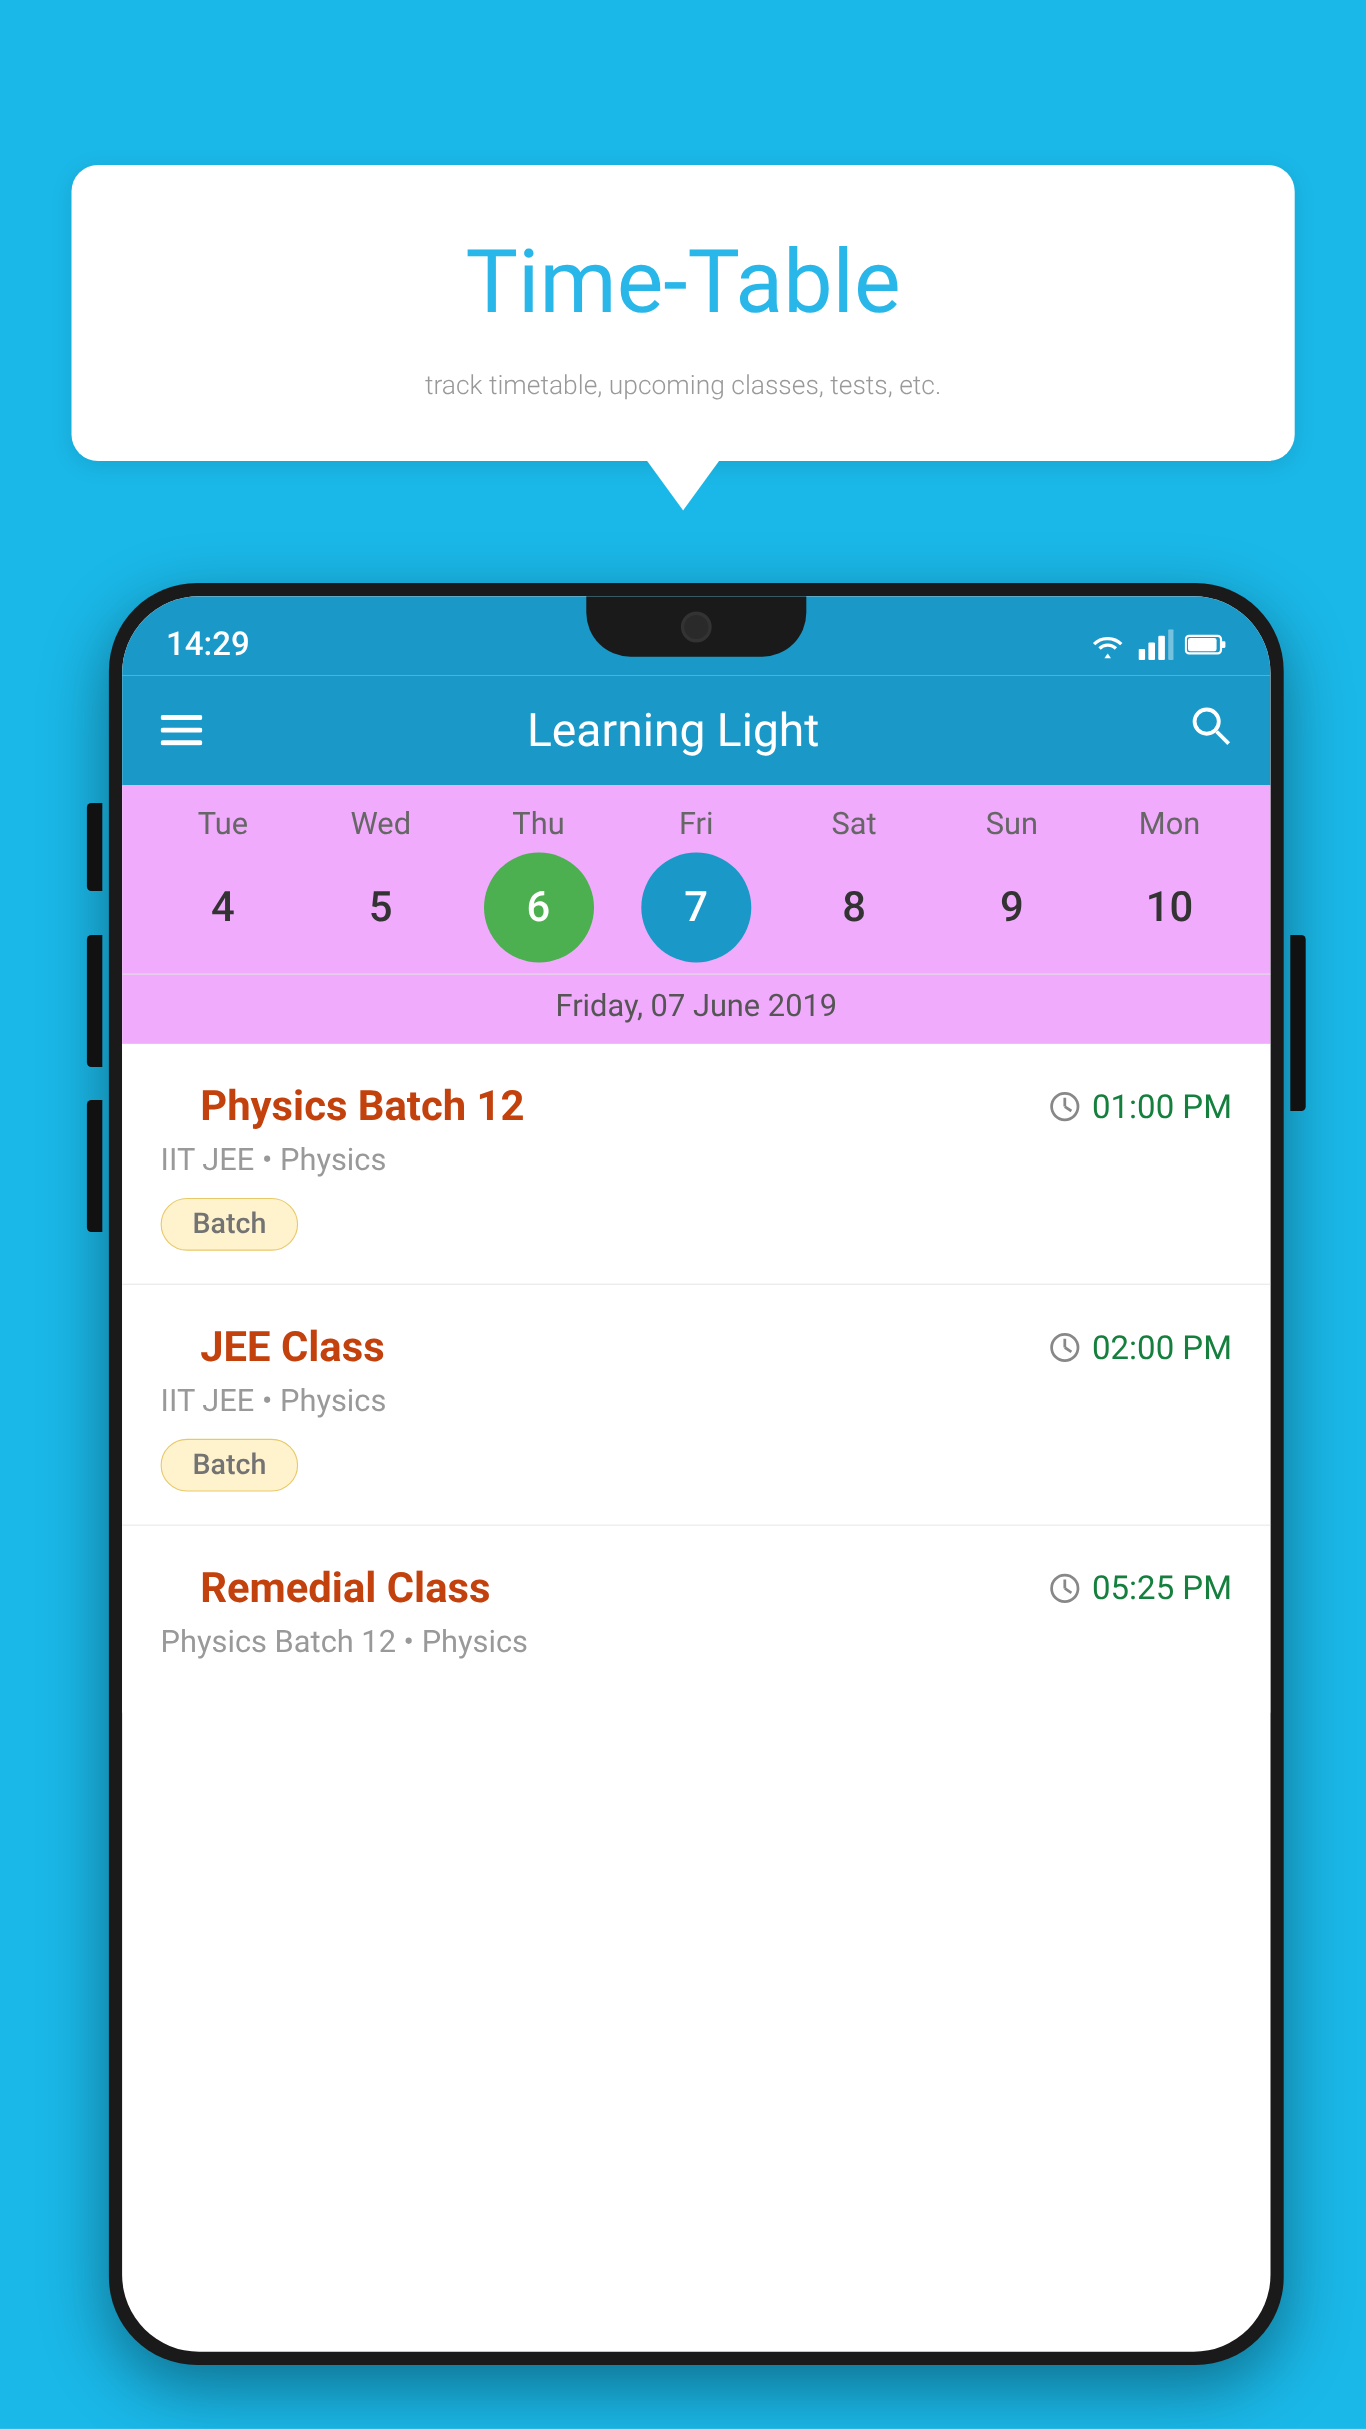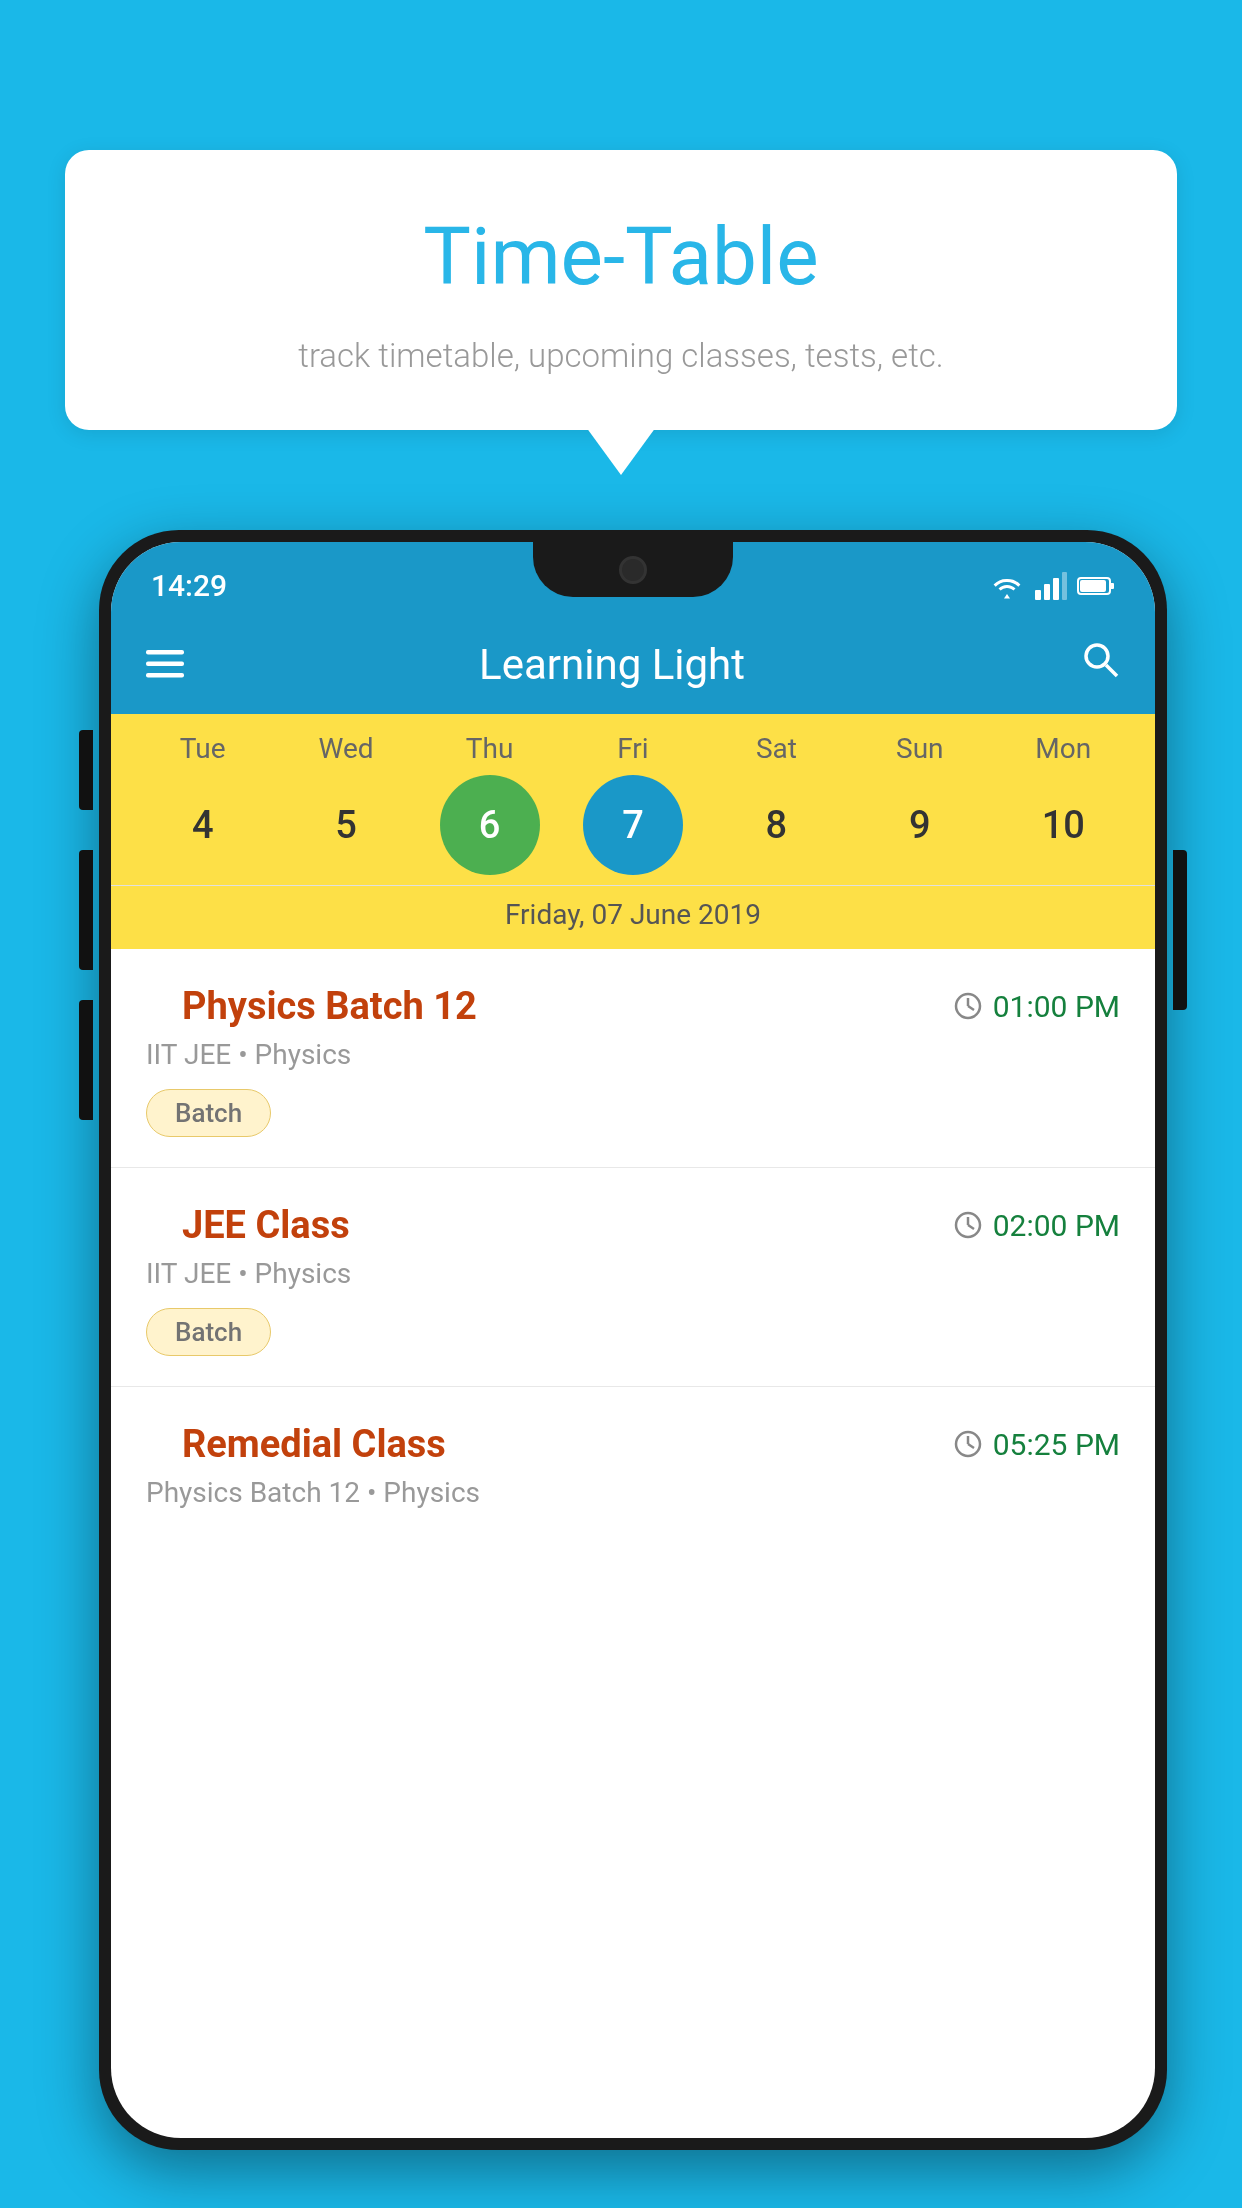--- a/index.html
+++ b/index.html
@@ -45,21 +45,21 @@
     }
 
     .bubble-title {
       font-size: 80px;
       color: #29b6e8;
       font-weight: 400;
       margin-bottom: 32px;
     }
 
     .bubble-subtitle {
-      font-size: 33px;
+      font-size: 24px;
       color: #999;
       font-weight: 300;
     }
 
     
     .phone-container {
       position: absolute;
       top: 530px;
       left: 75px;
       right: 75px;
@@ -159,21 +159,21 @@
       margin-left: -40px;
     }
 
     .search-icon {
       color: white;
       font-size: 40px;
     }
 
     
     .calendar-header {
-      background: #fde047;
+      background: #f0abfc;
       padding: 18px 0 0;
     }
 
     .day-names {
       display: flex;
       justify-content: space-around;
       padding: 0 20px;
       margin-bottom: 10px;
     }
 

